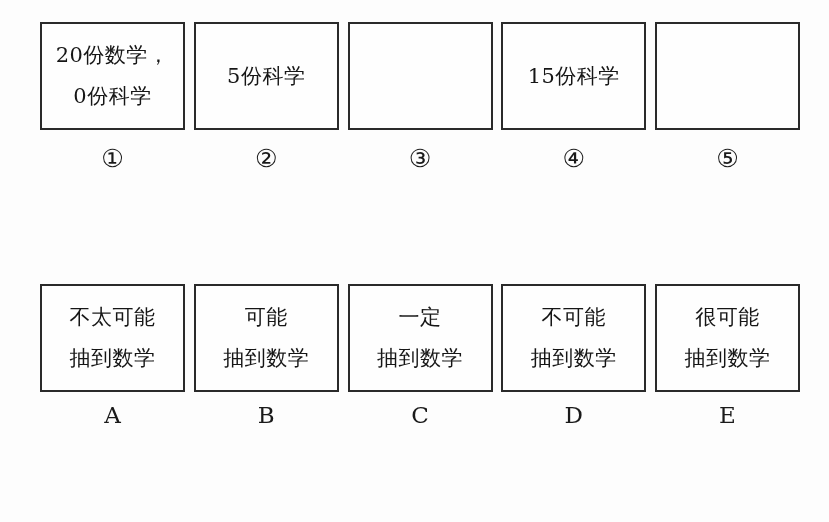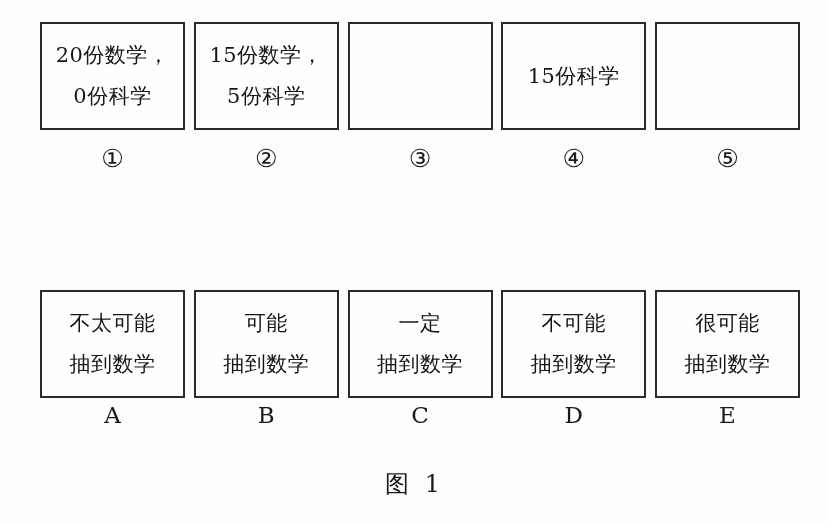--- a/index.html
+++ b/index.html
@@ -22,21 +22,21 @@
 
   
   .row {
     position: absolute;
     left: 40px;
     width: 760px;
     display: flex;
     justify-content: space-between;
   }
   #top-row  { top: 22px; }
-  #bottom-row { top: 290px; }
+  #bottom-row { top: 284px; }
 
   .card {
     width: 145px;
     box-sizing: border-box;
     border: 2px solid #2a2a2a;
     background: #fefefe;
     display: flex;
     flex-direction: column;
     align-items: center;
     justify-content: center;
@@ -99,21 +99,20 @@
 <body>
 
 <div class="figure">
 
   <div class="row" id="top-row">
     <div class="card">
       <div class="card-line line1">20份数学，</div>
       <div class="card-line line2">0份科学</div>
     </div>
     <div class="card">
-      <div class="card-line line1">15份数学，</div>
       <div class="card-line line2">5份科学</div>
     </div>
     <div class="card">
     </div>
     <div class="card">
       <div class="card-line line2">15份科学</div>
     </div>
     <div class="card">
     </div>
   </div>
@@ -170,15 +169,14 @@
       <span class="letter">C</span>
     </div>
     <div class="label-cell">
       <span class="letter">D</span>
     </div>
     <div class="label-cell">
       <span class="letter">E</span>
     </div>
   </div>
 
-  <div id="figure-caption">图 1</div>
 
 </div>
 
 </body></html>

